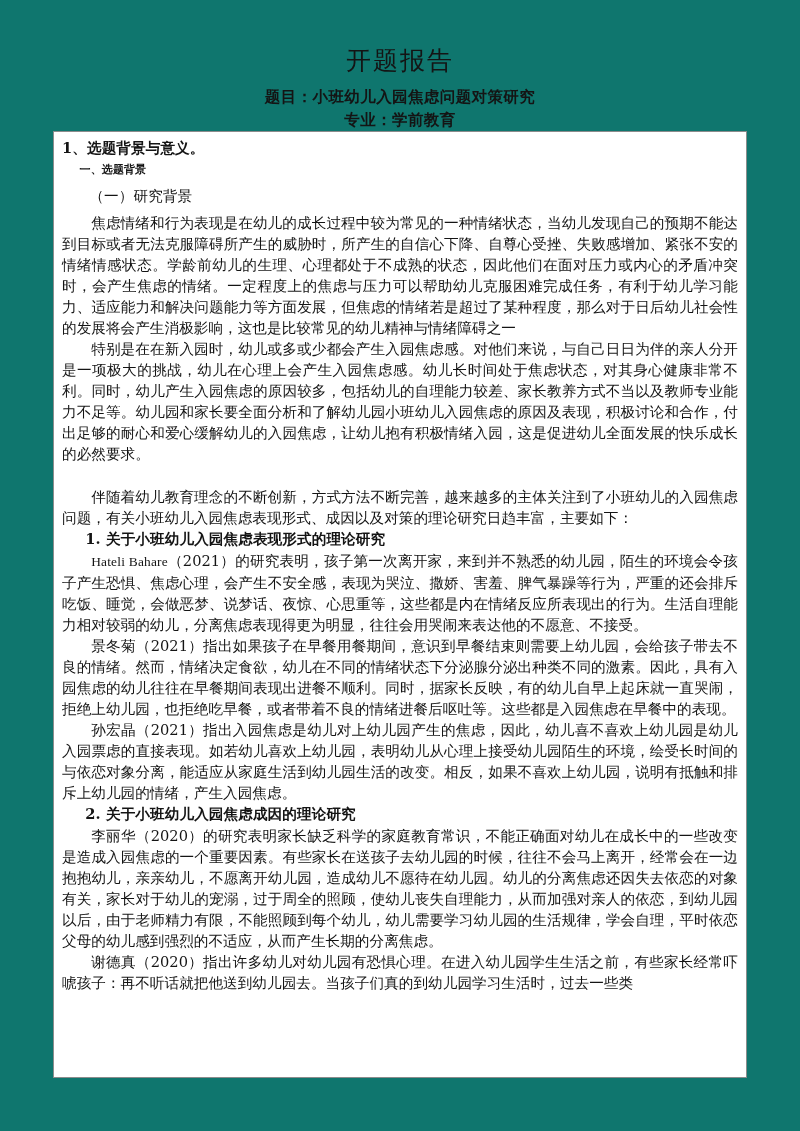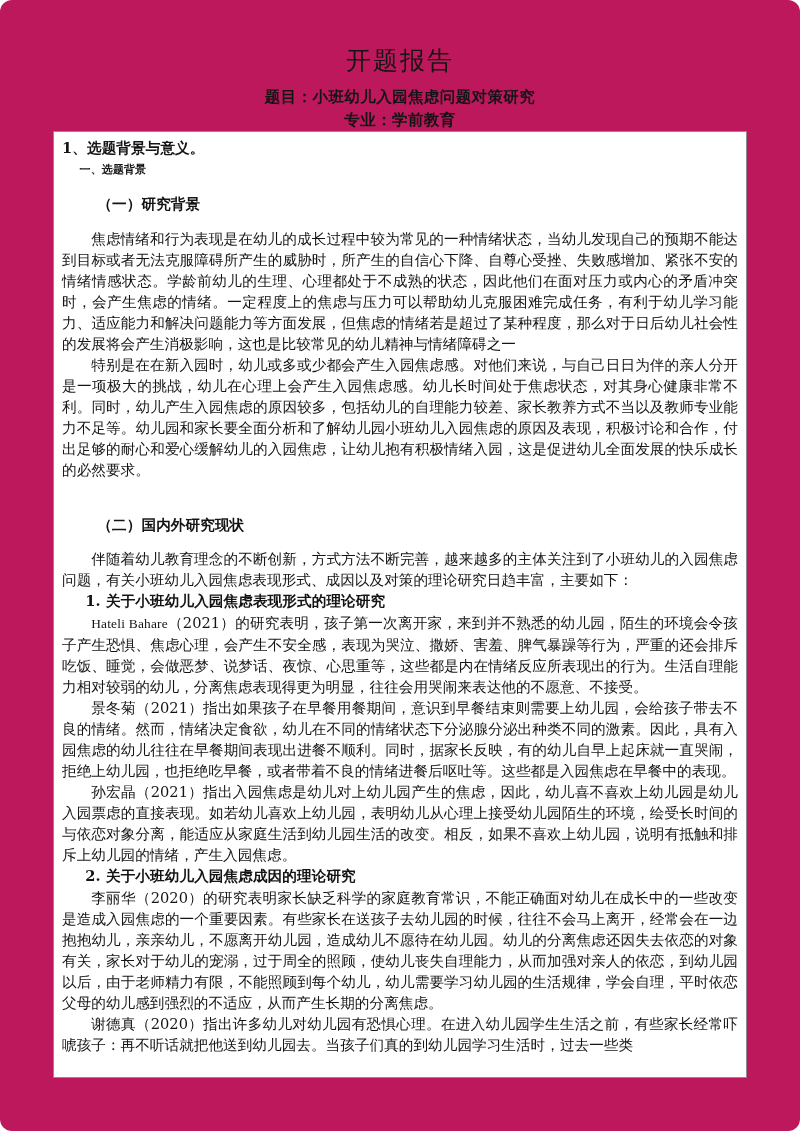--- a/index.html
+++ b/index.html
@@ -13,23 +13,22 @@
     height: 1131px;
     overflow: hidden;
     font-family: "DejaVu Serif", "Liberation Serif", serif;
     color: #141414;
   }
 
   .page {
     position: relative;
     width: 800px;
     height: 1131px;
-    background: #be185d;
+    background: #0f766e;
     box-sizing: border-box;
-    border-radius: 12px;
   }
 
   
   .doc-header {
     padding-top: 44px;
     text-align: center;
   }
   .doc-title {
     font-size: 25px;
     line-height: 34px;
@@ -79,23 +78,23 @@
     font-size: 11px;
     line-height: 22.2px;
     margin: 0;
     text-indent: 1.6em;
     font-weight: 700;
     letter-spacing: 0.1px;
   }
   .lvl3 {
     font-size: 14.6px;
     line-height: 22.2px;
-    margin: 12px;
+    margin: 4px;
     text-indent: 1.6em;
-    font-weight: 700;
+    font-weight: 400;
     letter-spacing: 0.1px;
   }
   .numhead {
     font-size: 14.6px;
     line-height: 22.2px;
     margin: 0;
     text-indent: 1.6em;
     font-weight: 700;
     letter-spacing: 0.1px;
   }
@@ -137,21 +136,20 @@
       <div class="lvl2">一、选题背景</div>
 
       <div class="lvl3">（一）研究背景</div>
 
       <p class="para">焦虑情绪和行为表现是在幼儿的成长过程中较为常见的一种情绪状态，当幼儿发现自己的预期不能达到目标或者无法克服障碍所产生的威胁时，所产生的自信心下降、自尊心受挫、失败感增加、紧张不安的情绪情感状态。学龄前幼儿的生理、心理都处于不成熟的状态，因此他们在面对压力或内心的矛盾冲突时，会产生焦虑的情绪。一定程度上的焦虑与压力可以帮助幼儿克服困难完成任务，有利于幼儿学习能力、适应能力和解决问题能力等方面发展，但焦虑的情绪若是超过了某种程度，那么对于日后幼儿社会性的发展将会产生消极影响，这也是比较常见的幼儿精神与情绪障碍之一</p>
 
       <p class="para">特别是在在新入园时，幼儿或多或少都会产生入园焦虑感。对他们来说，与自己日日为伴的亲人分开是一项极大的挑战，幼儿在心理上会产生入园焦虑感。幼儿长时间处于焦虑状态，对其身心健康非常不利。同时，幼儿产生入园焦虑的原因较多，包括幼儿的自理能力较差、家长教养方式不当以及教师专业能力不足等。幼儿园和家长要全面分析和了解幼儿园小班幼儿入园焦虑的原因及表现，积极讨论和合作，付出足够的耐心和爱心缓解幼儿的入园焦虑，让幼儿抱有积极情绪入园，这是促进幼儿全面发展的快乐成长的必然要求。</p>
 
       <div class="spacer"></div>
 
-      <div class="lvl3">（二）国内外研究现状</div>
 
       <p class="para">伴随着幼儿教育理念的不断创新，方式方法不断完善，越来越多的主体关注到了小班幼儿的入园焦虑问题，有关小班幼儿入园焦虑表现形式、成因以及对策的理论研究日趋丰富，主要如下：</p>
 
       <div class="numhead">1. 关于小班幼儿入园焦虑表现形式的理论研究</div>
 
       <p class="para"><span class="latin">Hateli Bahare</span><span>（2021）的研究表明，孩子第一次离开家，来到并不熟悉的幼儿园，陌生的环境会令孩子产生恐惧、焦虑心理，会产生不安全感，表现为哭泣、撒娇、害羞、脾气暴躁等行为，严重的还会排斥吃饭、睡觉，会做恶梦、说梦话、夜惊、心思重等，这些都是内在情绪反应所表现出的行为。生活自理能力相对较弱的幼儿，分离焦虑表现得更为明显，往往会用哭闹来表达他的不愿意、不接受。</span></p>
 
       <p class="para">景冬菊（2021）指出如果孩子在早餐用餐期间，意识到早餐结束则需要上幼儿园，会给孩子带去不良的情绪。然而，情绪决定食欲，幼儿在不同的情绪状态下分泌腺分泌出种类不同的激素。因此，具有入园焦虑的幼儿往往在早餐期间表现出进餐不顺利。同时，据家长反映，有的幼儿自早上起床就一直哭闹，拒绝上幼儿园，也拒绝吃早餐，或者带着不良的情绪进餐后呕吐等。这些都是入园焦虑在早餐中的表现。</p>
 
       <p class="para">孙宏晶（2021）指出入园焦虑是幼儿对上幼儿园产生的焦虑，因此，幼儿喜不喜欢上幼儿园是幼儿入园票虑的直接表现。如若幼儿喜欢上幼儿园，表明幼儿从心理上接受幼儿园陌生的环境，绘受长时间的与依恋对象分离，能适应从家庭生活到幼儿园生活的改变。相反，如果不喜欢上幼儿园，说明有抵触和排斥上幼儿园的情绪，产生入园焦虑。</p>

